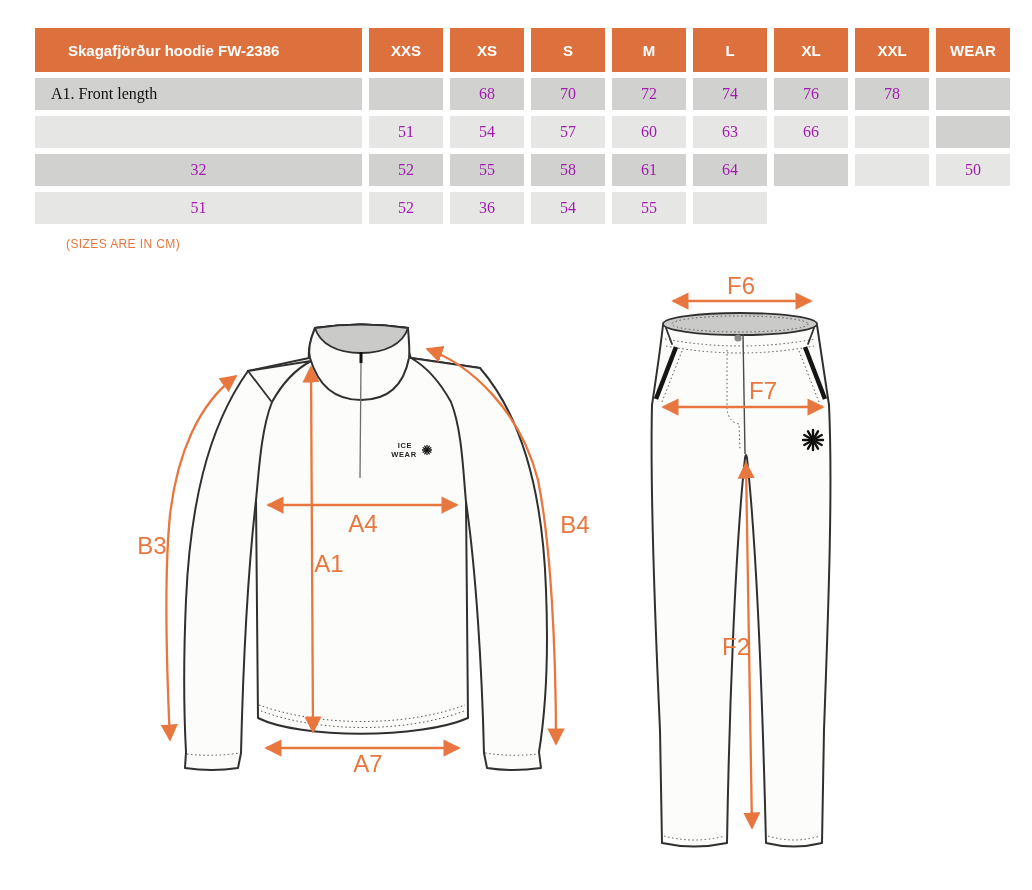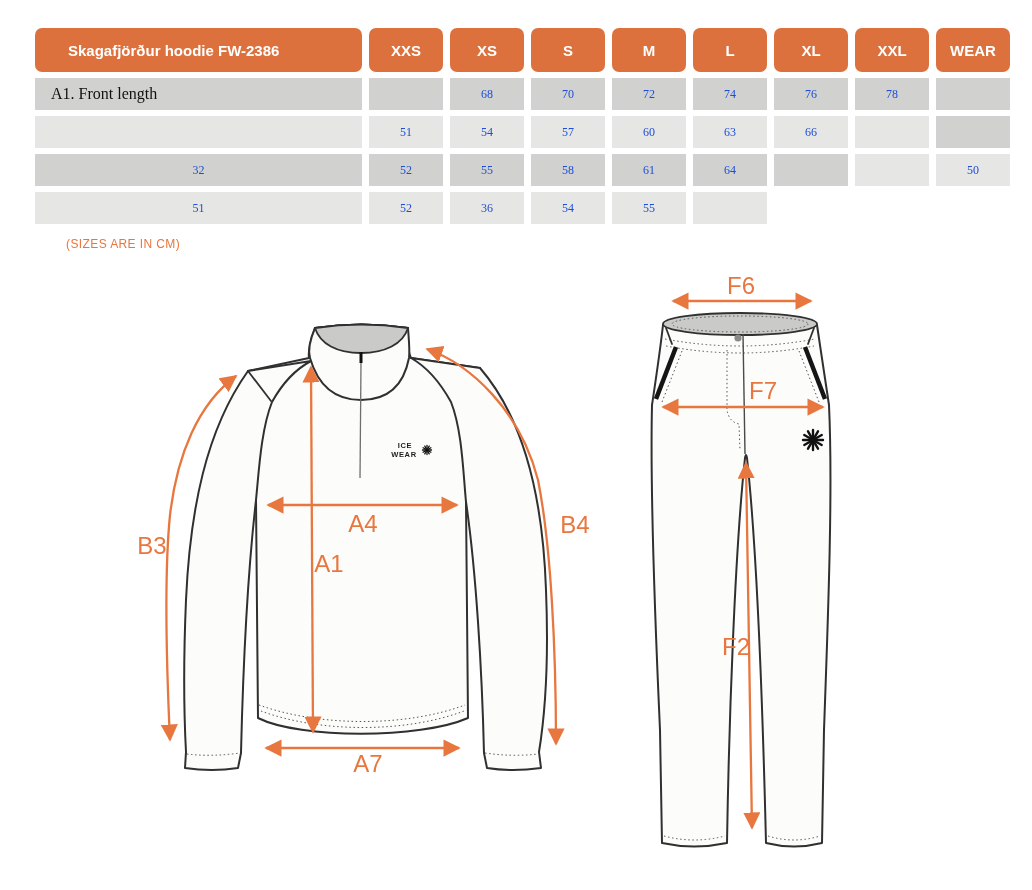--- a/index.html
+++ b/index.html
@@ -5,27 +5,27 @@
   html,body{margin:0;padding:0;background:#ffffff;}
   #stage{position:relative;width:1032px;height:890px;background:#ffffff;overflow:hidden;
          font-family:"Liberation Sans",sans-serif;}
   
   .size-table{position:absolute;left:35px;top:28px;width:975px;display:grid;
               grid-template-columns:327px repeat(8,74px);
               grid-template-rows:44px repeat(4,32px);
               column-gap:7px;row-gap:6px;}
   .cell{display:flex;align-items:center;justify-content:center;}
   .hcell{background:#DC713D;color:#ffffff;font-weight:bold;font-size:15px;
-         font-family:"Liberation Sans",sans-serif;border-radius:7px;}
+         font-family:"Liberation Sans",sans-serif;}
   .title-cell{justify-content:flex-start;padding-left:33px;}
   .row-dark{background:#D1D1CF;}
   .row-light{background:#E6E6E4;}
   .label-cell{justify-content:flex-start;padding-left:16px;
               font-family:"Liberation Serif",serif;font-size:16px;color:#111111;}
-  .val-cell{font-family:"Liberation Serif",serif;font-size:12px;color:#1d4ed8;}
+  .val-cell{font-family:"Liberation Serif",serif;font-size:16px;color:#a21caf;}
   
   .sizes-note{position:absolute;left:66px;top:237px;color:#E8773F;font-size:12px;
               letter-spacing:.4px;font-family:"Liberation Sans",sans-serif;}
   
   #diagram{position:absolute;left:0;top:0;width:1032px;height:890px;}
   .outline{fill:#FCFCFA;stroke:#303030;stroke-width:2;stroke-linejoin:round;}
   .seam{fill:none;stroke:#303030;stroke-width:1.8;stroke-linecap:round;}
   .stitch{fill:none;stroke:#555555;stroke-width:1;stroke-dasharray:1.5 2.6;}
   .graytop{fill:#CACAC8;stroke:#303030;stroke-width:1.8;}
   .arrow{fill:none;stroke:#E8773F;stroke-width:2.3;}

